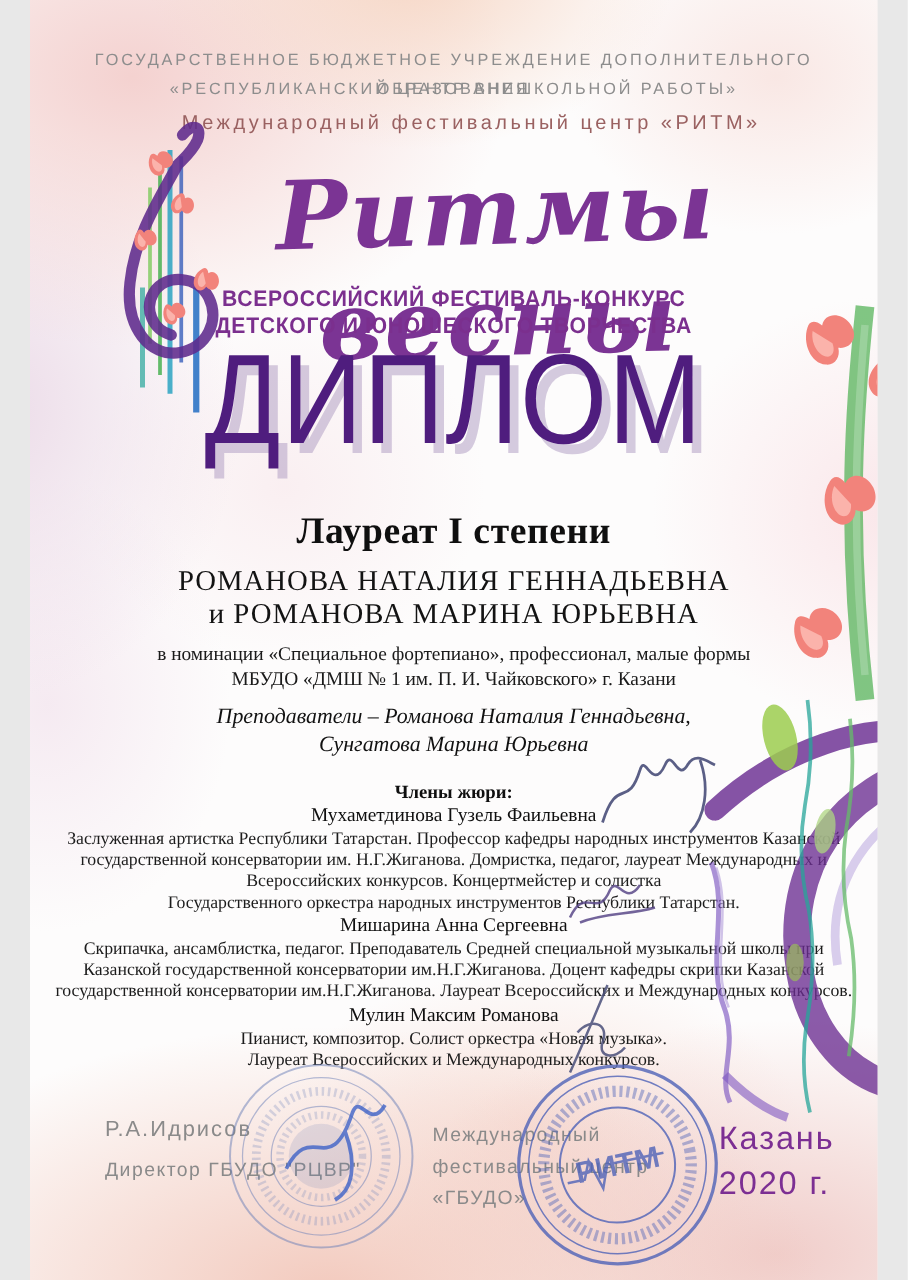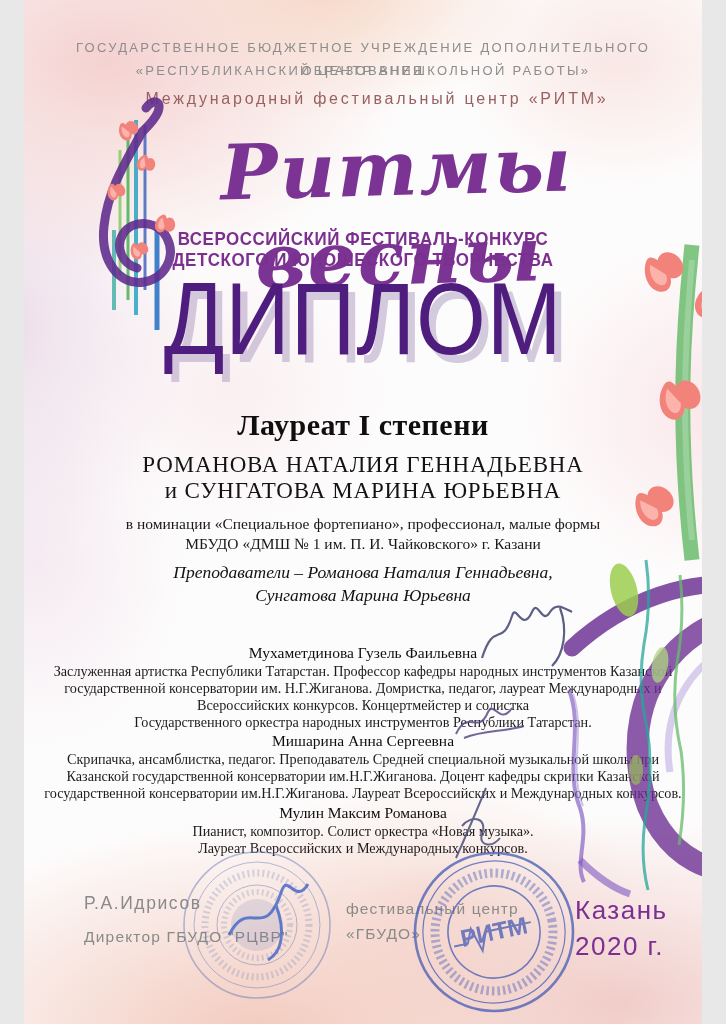--- a/index.html
+++ b/index.html
@@ -68,42 +68,44 @@
 
   <div class="abs txt script">Ритмы весны</div>
 
   <div class="abs txt fest fest1">ВСЕРОССИЙСКИЙ ФЕСТИВАЛЬ-КОНКУРС</div>
   <div class="abs txt fest fest2">ДЕТСКОГО И ЮНОШЕСКОГО ТВОРЧЕСТВА</div>
 
   <div class="abs txt diplom">ДИПЛОМ</div>
 
   <div class="abs txt award">Лауреат I степени</div>
   <div class="abs txt rname rname1">РОМАНОВА НАТАЛИЯ ГЕННАДЬЕВНА</div>
-  <div class="abs txt rname rname2">и СУНГАТОВА МАРИНА ЮРЬЕВНА</div>
+  <div class="abs txt rname rname2">и РОМАНОВА МАРИНА ЮРЬЕВНА</div>
   <div class="abs txt nom nom1">в номинации «Специальное фортепиано», профессионал, малые формы</div>
   <div class="abs txt nom nom2">МБУДО «ДМШ № 1 им. П. И. Чайковского» г. Казани</div>
   <div class="abs txt teach teach1">Преподаватели – Романова Наталия Геннадьевна,</div>
   <div class="abs txt teach teach2">Сунгатова Марина Юрьевна</div>
 
+  <div class="abs txt jh">Члены жюри:</div>
   <div class="abs txt jn j1n">Мухаметдинова Гузель Фаильевна</div>
   <div class="abs txt jl j1l0">Заслуженная артистка Республики Татарстан. Профессор кафедры народных инструментов Казанской</div>
   <div class="abs txt jl j1l1">государственной консерватории им. Н.Г.Жиганова. Домристка, педагог, лауреат Международных и</div>
   <div class="abs txt jl j1l2">Всероссийских конкурсов.  Концертмейстер и солистка</div>
   <div class="abs txt jl j1l3">Государственного оркестра народных инструментов Республики Татарстан.</div>
   <div class="abs txt jn j2n">Мишарина Анна Сергеевна</div>
   <div class="abs txt jl j2l0">Скрипачка, ансамблистка, педагог. Преподаватель Средней специальной музыкальной школы  при</div>
   <div class="abs txt jl j2l1">Казанской государственной консерватории им.Н.Г.Жиганова. Доцент кафедры скрипки Казанской</div>
   <div class="abs txt jl j2l2">государственной консерватории им.Н.Г.Жиганова. Лауреат Всероссийских и Международных конкурсов.</div>
   <div class="abs txt jn j3n">Мулин Максим Романова</div>
   <div class="abs txt jl j3l0">Пианист, композитор. Солист оркестра «Новая музыка».</div>
   <div class="abs txt jl j3l1">Лауреат Всероссийских и Международных конкурсов.</div>
 
   <div class="foot fsig-name">Р.А.Идрисов</div>
   <div class="foot fsig-title">Директор ГБУДО "РЦВР"</div>
   <div class="foot fcenter">
+    <div>Международный</div>
     <div>фестивальный центр</div>
     <div>«ГБУДО»</div>
   </div>
   <div class="foot fcity">Казань</div>
   <div class="foot fyear">2020 г.</div>
 
   <svg class="deco" width="726" height="1024" viewBox="0 0 726 1024">
     <defs>
       <g id="tulip">
         <path d="M0,0 C-9,8 -11,24 -2,30 C3,34 10,31 12,24 C20,30 30,24 28,12 C26,2 16,-3 10,4 C7,-3 3,-3 0,0 Z" fill="#f2837b"></path>

